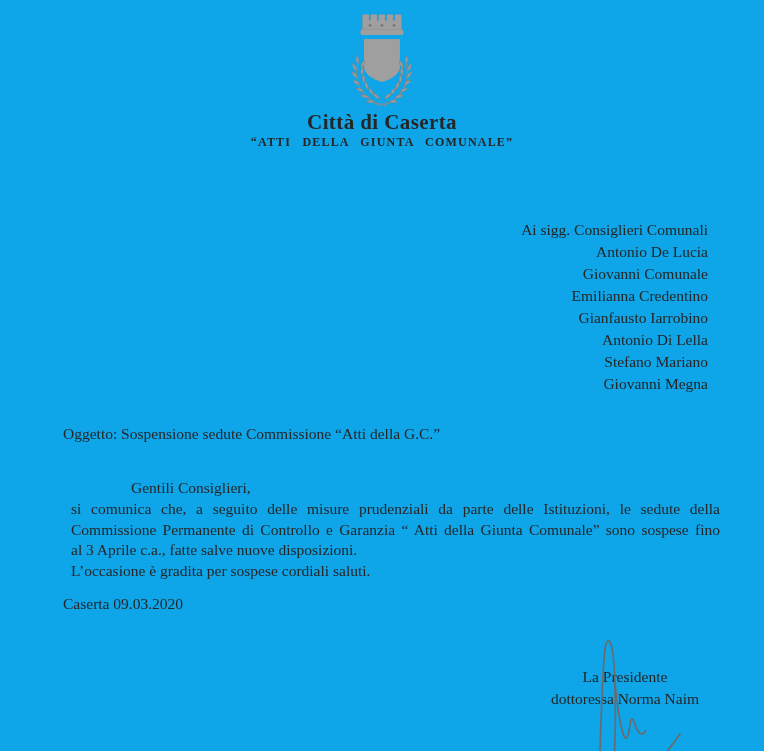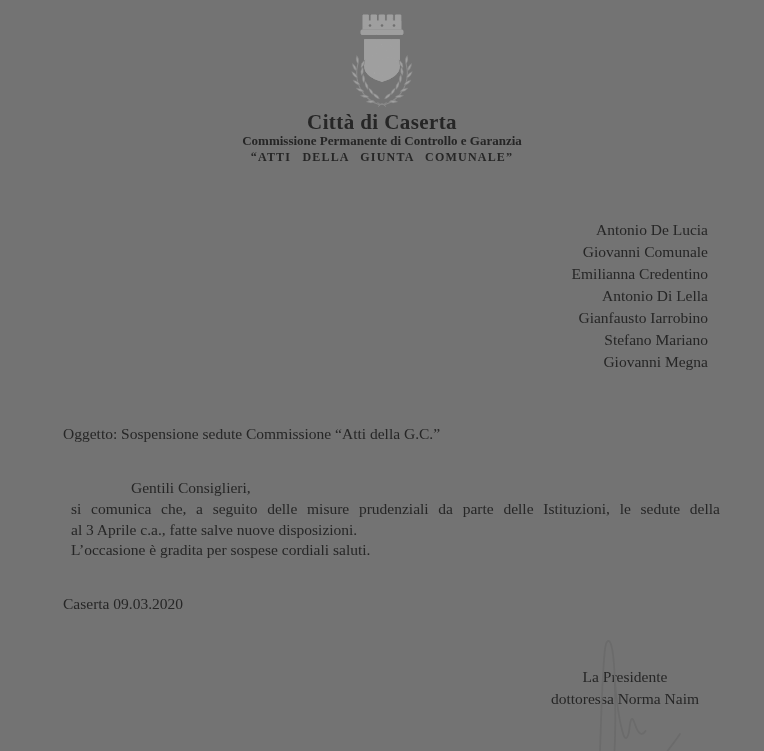--- a/index.html
+++ b/index.html
@@ -1,21 +1,21 @@
 <!DOCTYPE html>
 <html lang="it"><head>
 <meta charset="utf-8">
 <style>
   * { margin: 0; padding: 0; box-sizing: border-box; }
   html, body { background: #ffffff; }
   .page {
     position: relative;
     width: 764px;
     height: 751px;
-    background: #737373;
+    background: #0ea5e9;
     font-family: "Liberation Serif", "DejaVu Serif", serif;
     color: #262626;
     overflow: hidden;
   }
   .crest { position: absolute; left: 336px; top: 8px; }
   .letterhead {
     position: absolute; left: 0; top: 111px; width: 100%;
     text-align: center;
   }
   .city { font-size: 21px; font-weight: bold; letter-spacing: 0.4px; line-height: 23px; }
@@ -100,39 +100,40 @@
         <use href="#leaf" transform="translate(32,81.5) rotate(-20)"></use>
         <use href="#leaf" transform="translate(37.5,87) rotate(-34)"></use>
         <use href="#leaf" transform="translate(43.5,91) rotate(-50)"></use>
       </g>
     </g>
     <path d="M41.5 94.5 Q46 98.5 50.5 94.5 M42 98.5 L46 95.5 L50 98.5" fill="none" stroke="#8b8b8b" stroke-width="1"></path>
   </svg>
 
   <div class="letterhead">
     <div class="city">Città di Caserta</div>
-    <div class="sub">Commissione Permanente di Controllo e Garanzia</div>
     <div class="sub3">“ATTI DELLA GIUNTA COMUNALE”</div>
   </div>
 
   <div class="recipients">
+    <div>Ai sigg. Consiglieri Comunali</div>
     <div>Antonio De Lucia</div>
     <div>Giovanni Comunale</div>
     <div>Emilianna Credentino</div>
+    <div>Gianfausto Iarrobino</div>
     <div>Antonio Di Lella</div>
-    <div>Gianfausto Iarrobino</div>
     <div>Stefano Mariano</div>
     <div>Giovanni Megna</div>
   </div>
 
   <div class="subject">Oggetto: Sospensione sedute Commissione “Atti della G.C.”</div>
 
   <div class="body-block">
     <div class="salutation">Gentili Consiglieri,</div>
     <div class="jline">si comunica che, a seguito delle misure prudenziali da parte delle Istituzioni,  le sedute della</div>
+    <div class="jline">Commissione Permanente di Controllo e Garanzia “ Atti della Giunta Comunale” sono sospese fino</div>
     <div>al 3 Aprile c.a., fatte salve nuove disposizioni.</div>
     <div>L’occasione è gradita per sospese cordiali saluti.</div>
   </div>
 
   <div class="dateline">Caserta 09.03.2020</div>
 
   <div class="sig-block">
     <div>La Presidente</div>
     <div>dottoressa Norma Naim</div>
   </div>

